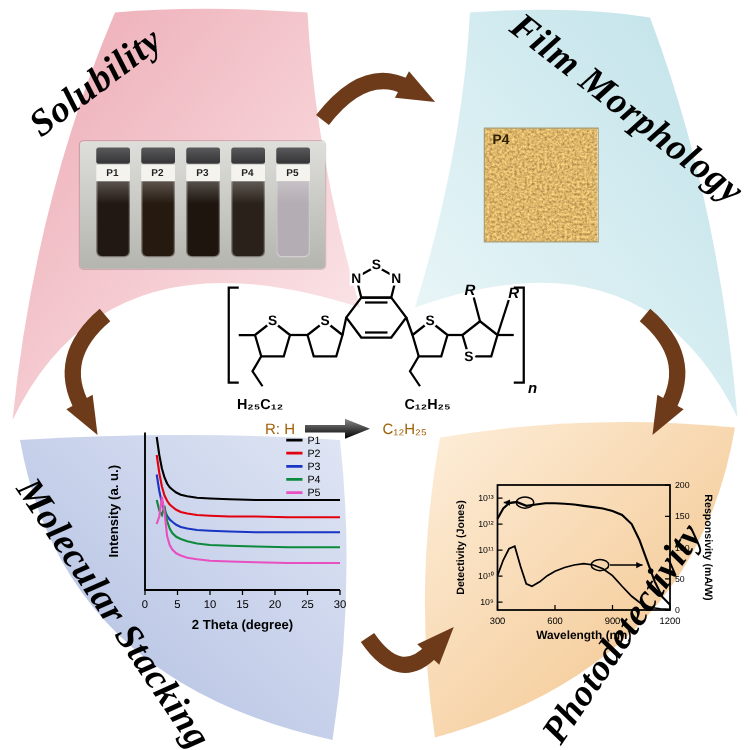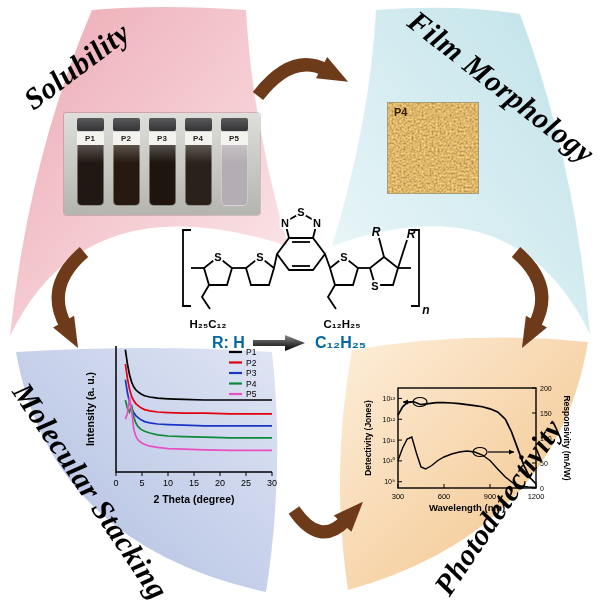--- a/index.html
+++ b/index.html
@@ -28,21 +28,21 @@
   #xrd-chart{position:absolute;left:82px;top:340px;}
   #pv-chart{position:absolute;left:362px;top:380px;}
   svg text{font-family:"Liberation Sans",sans-serif;fill:#000;}
   
   #structure{position:absolute;left:166px;top:186px;}
   .atom{font-size:11px;font-weight:bold;paint-order:stroke;stroke:#fff;stroke-width:4px;}
   .chain{font-size:11.5px;font-weight:bold;paint-order:stroke;stroke:#fff;stroke-width:3px;}
   .rlab{font-size:12px;font-weight:bold;font-style:italic;}
   
   #equation{position:absolute;left:212px;top:334px;display:flex;align-items:center;gap:8px;}
-  .eq-text{font-size:16px;font-weight:bold;color:#0369a1;}
+  .eq-text{font-size:12px;font-weight:normal;color:#a16207;}
 </style>
 </head>
 <body>
 
 <div id="figure-root">
 
   <svg id="bg-layer" width="600" height="600">
     <defs>
       <linearGradient id="gpink" x1="0" y1="0" x2="1" y2="1">
         <stop offset="0" stop-color="#edaab4"></stop>

